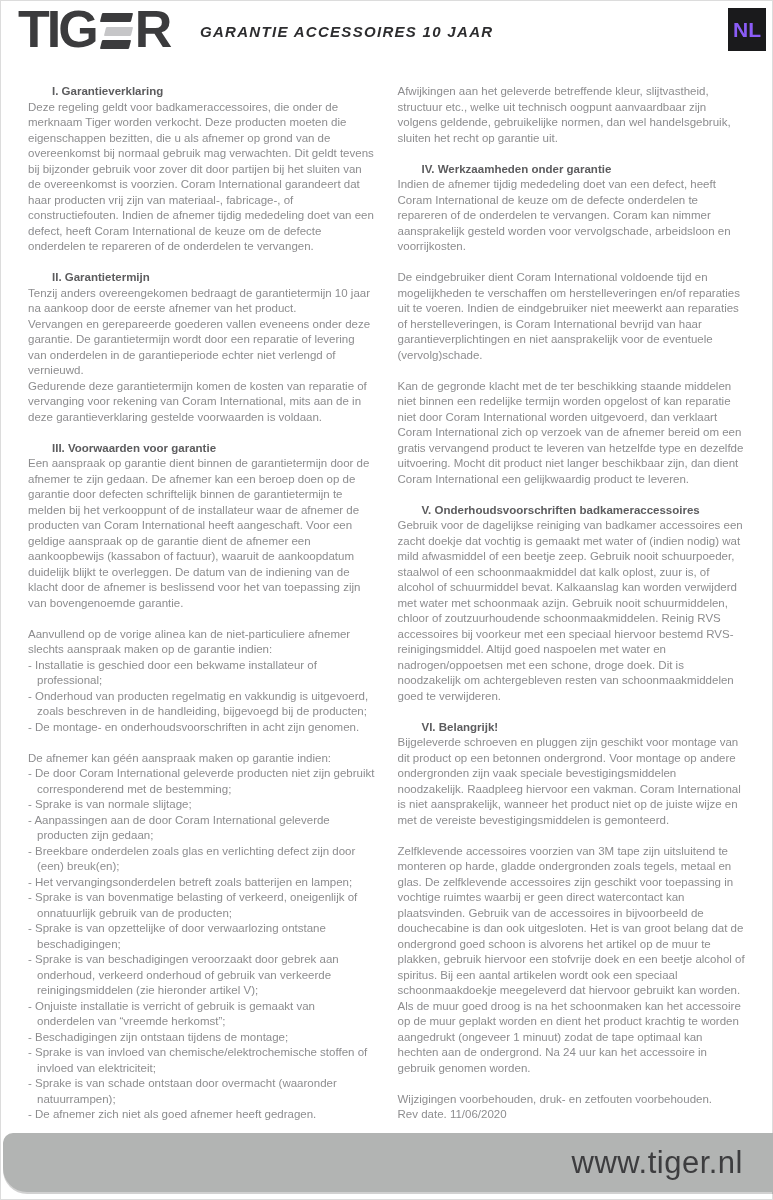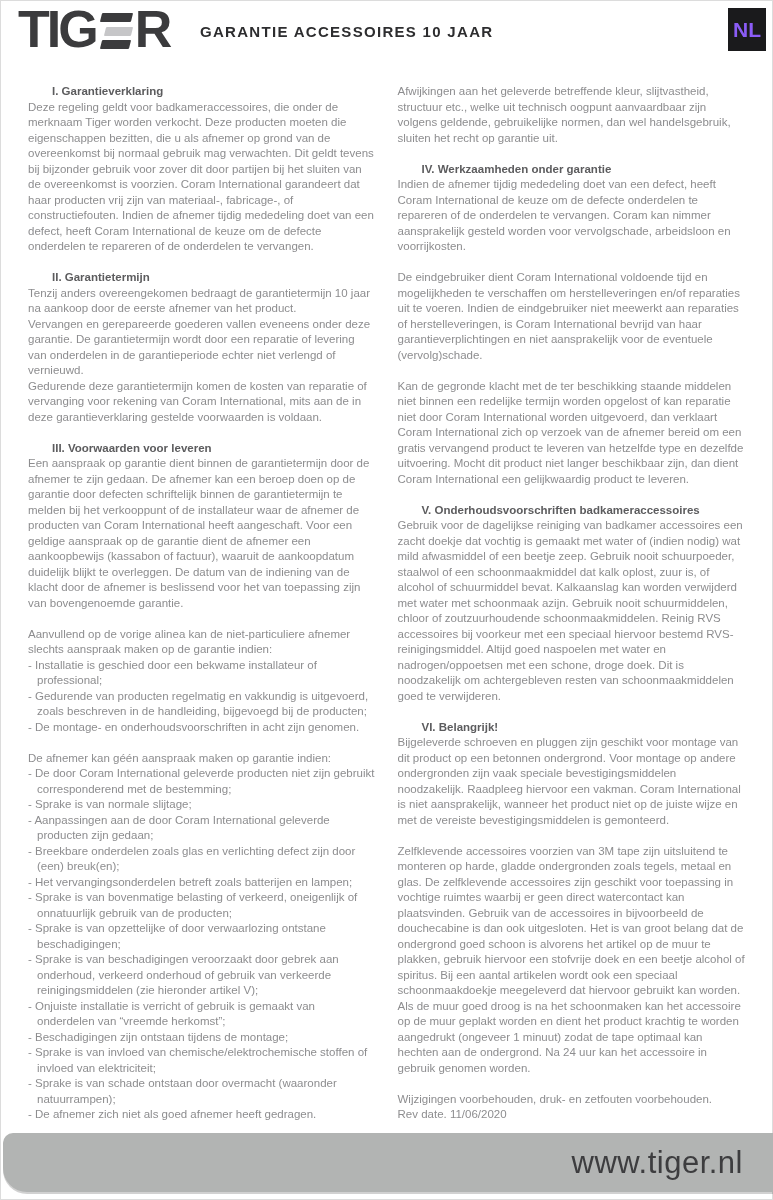--- a/index.html
+++ b/index.html
@@ -38,21 +38,21 @@
     height:9px;border-radius:1px;
     transform:skewX(-14deg);
     background:var(--ink-dark);
   }
   .logo-bars .bar.mid{background:var(--logo-light);width:27px;align-self:flex-end;}
   .logo-bars .bar.top{width:31px;}
   .logo-bars .bar.bot{width:29px;}
   .doc-title{
     position:absolute;left:200px;top:23px;
     font-size:15px;font-weight:bold;letter-spacing:1.3px;
-    color:#2d2d2f;white-space:nowrap;
+    color:#2d2d2f;white-space:nowrap;font-style:italic;
   }
   .lang-badge{
     position:absolute;right:7px;top:8px;
     width:38px;height:43px;background:var(--badge-bg);
     color:#8b5cf6;font-weight:bold;font-size:21px;
     display:flex;align-items:center;justify-content:center;
     letter-spacing:0;
   }
   
   .content{
@@ -109,26 +109,26 @@
   <div class="lang-badge">NL</div>
 
   <div class="content">
     <div class="col" id="col-left">
         <div class="sec-heading">I. Garantieverklaring</div>
         <p class="para">Deze regeling geldt voor badkameraccessoires, die onder de merknaam Tiger worden verkocht. Deze producten moeten die eigenschappen bezitten, die u als afnemer op grond van de overeenkomst bij normaal gebruik mag verwachten. Dit geldt tevens bij bijzonder gebruik voor zover dit door partijen bij het sluiten van de overeenkomst is voorzien. Coram International garandeert dat haar producten vrij zijn van materiaal-, fabricage-, of constructiefouten. Indien de afnemer tijdig mededeling doet van een defect, heeft Coram International de keuze om de defecte onderdelen te repareren of de onderdelen te vervangen.</p>
         <div class="sec-heading">II. Garantietermijn</div>
         <p class="para">Tenzij anders overeengekomen bedraagt de garantietermijn 10 jaar na aankoop door de eerste afnemer van het product.
 Vervangen en gerepareerde goederen vallen eveneens onder deze garantie. De garantietermijn wordt door een reparatie of levering van onderdelen in de garantieperiode echter niet verlengd of vernieuwd.
 Gedurende deze garantietermijn komen de kosten van reparatie of vervanging voor rekening van Coram International, mits aan de in deze garantieverklaring gestelde voorwaarden is voldaan.</p>
-        <div class="sec-heading">III. Voorwaarden voor leveren</div>
+        <div class="sec-heading">III. Voorwaarden voor garantie</div>
         <p class="para">Een aanspraak op garantie dient binnen de garantietermijn door de afnemer te zijn gedaan. De afnemer kan een beroep doen op de garantie door defecten schriftelijk binnen de garantietermijn te melden bij het verkooppunt of de installateur waar de afnemer de producten van Coram International heeft aangeschaft. Voor een geldige aanspraak op de garantie dient de afnemer een aankoopbewijs (kassabon of factuur), waaruit de aankoopdatum duidelijk blijkt te overleggen. De datum van de indiening van de klacht door de afnemer is beslissend voor het van toepassing zijn van bovengenoemde garantie.</p>
         <p class="para">Aanvullend op de vorige alinea kan de niet-particuliere afnemer slechts aanspraak maken op de garantie indien:</p>
         <ul class="blist">
           <li>Installatie is geschied door een bekwame installateur of professional;</li>
-          <li>Gedurende van producten regelmatig en vakkundig is uitgevoerd, zoals beschreven in de handleiding, bijgevoegd bij de producten;</li>
+          <li>Onderhoud van producten regelmatig en vakkundig is uitgevoerd, zoals beschreven in de handleiding, bijgevoegd bij de producten;</li>
           <li>De montage- en onderhoudsvoorschriften in acht zijn genomen.</li>
         </ul>
         <p class="para">De afnemer kan géén aanspraak maken op garantie indien:</p>
         <ul class="blist">
           <li>De door Coram International geleverde producten niet zijn gebruikt corresponderend met de bestemming;</li>
           <li>Sprake is van normale slijtage;</li>
           <li>Aanpassingen aan de door Coram International geleverde producten zijn gedaan;</li>
           <li>Breekbare onderdelen zoals glas en verlichting defect zijn door (een) breuk(en);</li>
           <li>Het vervangingsonderdelen betreft zoals batterijen en lampen;</li>
           <li>Sprake is van bovenmatige belasting of verkeerd, oneigenlijk of onnatuurlijk gebruik van de producten;</li>

